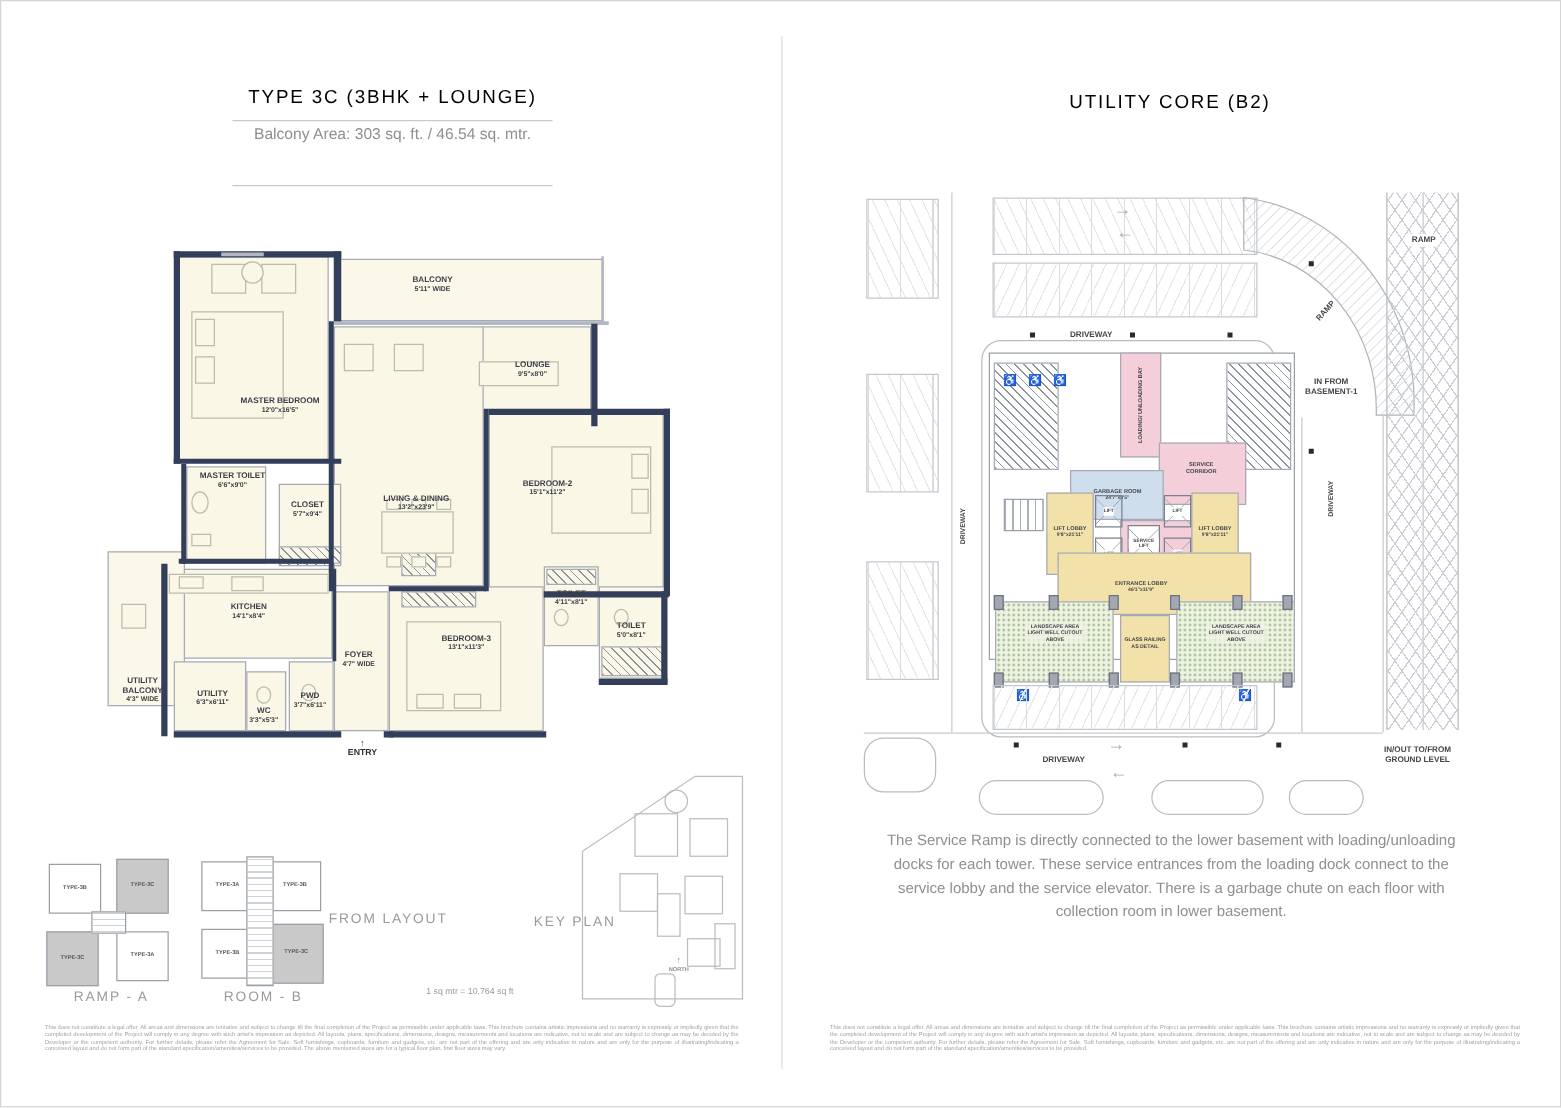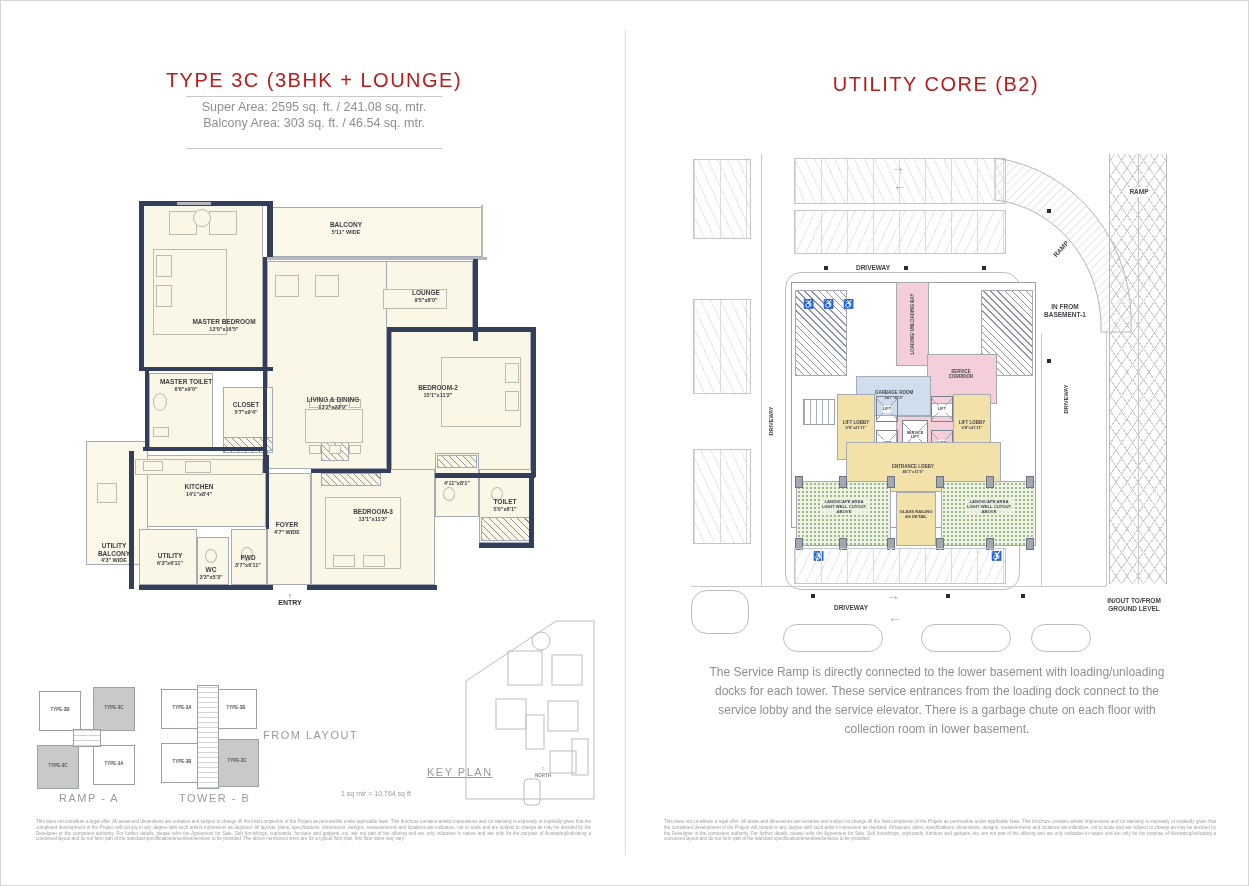--- a/index.html
+++ b/index.html
@@ -2,21 +2,21 @@
 <html><head>
 <meta charset="utf-8">
 <style>
   html,body{margin:0;padding:0;background:#e8e8e8;}
   .page{position:relative;width:1249px;height:886px;background:#ffffff;margin:0 auto;
         font-family:"Liberation Sans",sans-serif;overflow:hidden;border:1px solid #d5d5d5;box-sizing:border-box;}
   .abs{position:absolute;}
   .divider{position:absolute;left:624px;top:28px;width:1px;height:826px;background:#dddddd;}
 
   
-  .half-title{position:absolute;color:#b91c1c;font-size:20px;letter-spacing:1.5px;text-align:center;font-weight:400;}
+  .half-title{position:absolute;color:#000000;font-size:15px;letter-spacing:1.5px;text-align:center;font-weight:400;}
   .rule{position:absolute;height:1px;background:#c9c9c9;}
   .area-lines{position:absolute;color:#8f8f8f;font-size:12.5px;line-height:15.5px;text-align:center;}
 
   
   .plan{position:absolute;}
   .room{position:absolute;background:#faf7e6;border:1px solid #a6aab4;box-sizing:border-box;}
   .wall{position:absolute;background:#333e5a;}
   .wall-light{position:absolute;background:#b3b7c1;}
   .hatch{position:absolute;background:repeating-linear-gradient(45deg,#8e93a0 0 1px,transparent 1px 5px);border:1px solid #a6aab4;box-sizing:border-box;}
   .furn{position:absolute;border:1px solid #b9bcae;background:#faf7e6;box-sizing:border-box;}
@@ -73,21 +73,20 @@
 </style>
 </head>
 <body>
 
 <div class="page">
   <div class="divider"></div>
 
   <div class="half-title" style="left:153px;top:68px;width:320px;">TYPE 3C (3BHK + LOUNGE)</div>
   <div class="rule" style="left:185px;top:95px;width:256px;"></div>
   <div class="area-lines" style="left:153px;top:99px;width:320px;">
-    <div>Super Area: 2595 sq. ft. / 241.08 sq. mtr.</div>
     <div>Balcony Area: 303 sq. ft. / 46.54 sq. mtr.</div>
   </div>
   <div class="rule" style="left:185px;top:147px;width:256px;"></div>
 
   <div class="plan" style="left:80px;top:196px;width:512px;height:430px;">
 
     <div class="room" style="left:62px;top:8px;width:120px;height:164px;"></div>
     <div class="room" style="left:188px;top:10px;width:214px;height:50px;background:#fbf8ea;"></div>
     <div class="room" style="left:294px;top:64px;width:98px;height:78px;"></div>
     <div class="room" style="left:186px;top:64px;width:120px;height:208px;"></div>
@@ -262,24 +261,24 @@
         <span>TYPE-3B</span>
       </div>
     <div class="tq" style="left:2px;top:58px;width:42px;height:40px;">
         <span>TYPE-3B</span>
       </div>
     <div class="tq sel" style="left:56px;top:54px;width:44px;height:48px;">
         <span>TYPE-3C</span>
       </div>
     <div class="tcore" style="left:38px;top:0px;width:22px;height:104px;"></div>
   </div>
-  <div class="flabel" style="left:178px;top:791px;">TOWER - B</div>
+  <div class="flabel" style="left:178px;top:791px;">ROOM - B</div>
 
   <div class="flabel" style="left:262px;top:728px;">FROM LAYOUT</div>
-  <div class="flabel" style="left:426px;top:765px;text-decoration:underline;">KEY PLAN</div>
+  <div class="flabel" style="left:426px;top:731px;">KEY PLAN</div>
   <div class="tiny-note" style="left:340px;top:789px;">1 sq mtr = 10.764 sq ft</div>
 
   <svg class="abs" style="left:455px;top:618px;" width="140" height="190" viewBox="0 0 140 190">
     <g fill="none" stroke="#bdbdbd" stroke-width="1">
       <path d="M 10,180 L 10,62 L 100,2 L 138,2 L 138,180 Z"></path>
       <circle cx="85" cy="22" r="9"></circle>
       <rect x="52" y="32" width="34" height="34"></rect>
       <rect x="96" y="36" width="30" height="30"></rect>
       <rect x="40" y="80" width="30" height="30"></rect>
       <rect x="92" y="82" width="30" height="30"></rect>

